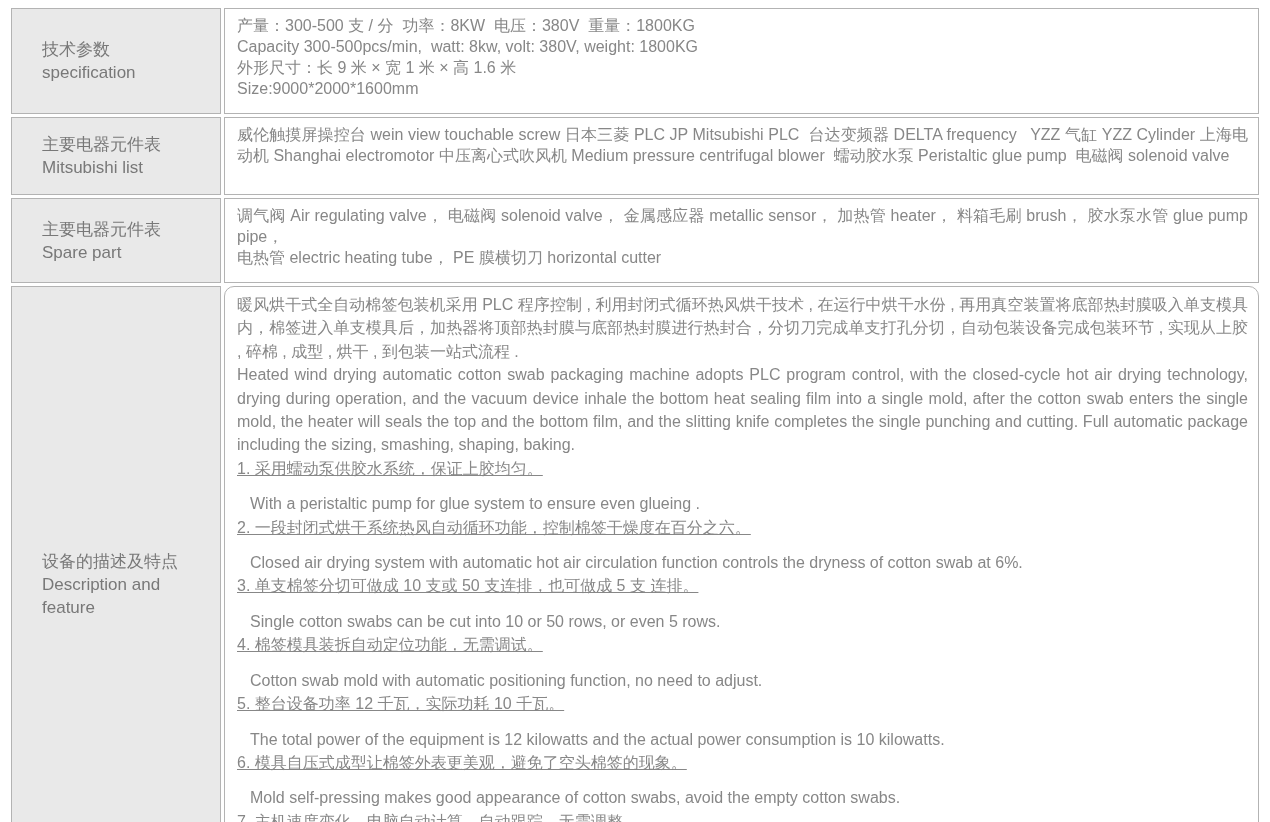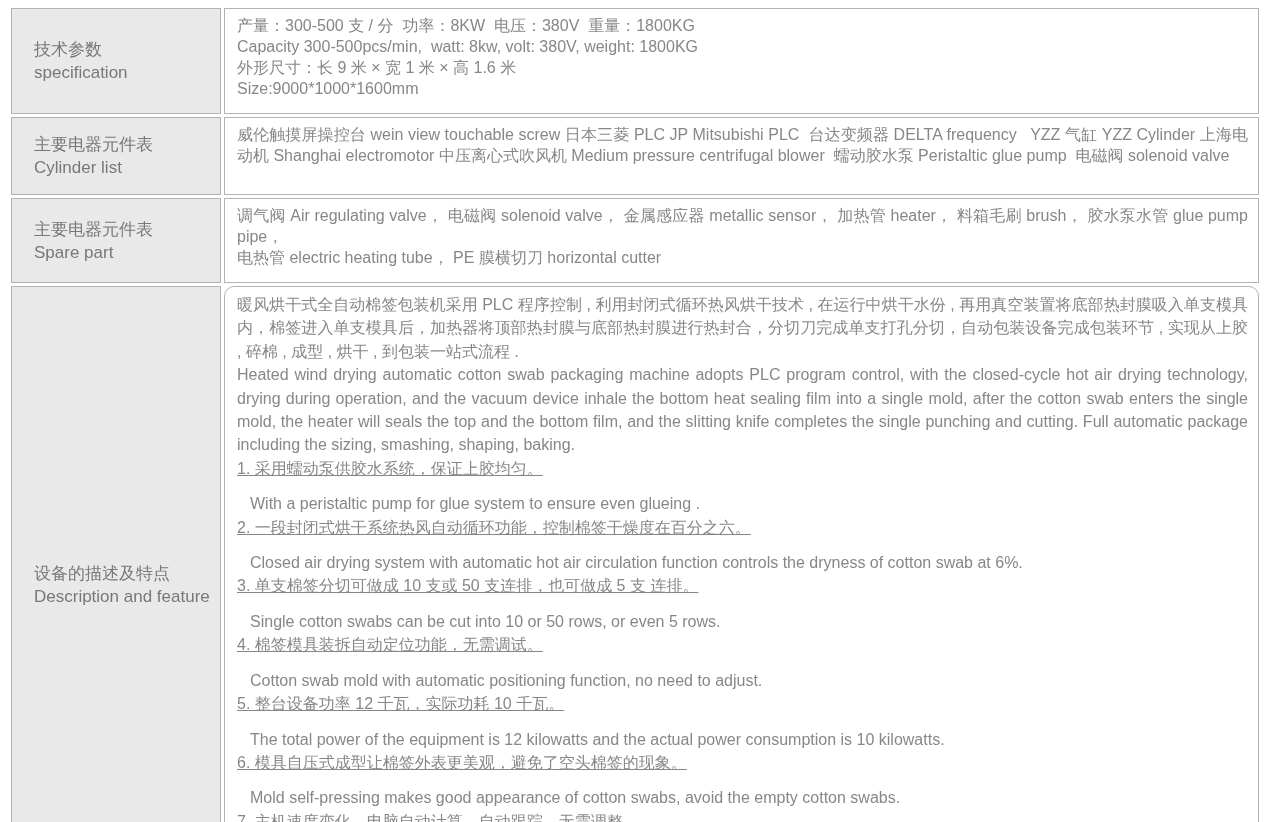--- a/index.html
+++ b/index.html
@@ -22,21 +22,21 @@
     table-layout: fixed;
   }
   td {
     border: 1px solid #b3b3b3;
     box-sizing: border-box;
     color: #828282;
   }
   td.head-cell {
     background: #e9e9e9;
     vertical-align: middle;
-    padding: 6px 10px 6px 22px;
+    padding: 6px 10px 6px 30px;
     font-size: 17px;
     line-height: 23px;
     color: #787878;
   }
   td.content-cell {
     background: #ffffff;
     vertical-align: top;
     padding: 6px 10px 14px 12px;
     font-size: 16px;
     line-height: 21px;
@@ -65,27 +65,27 @@
     <tbody>
       <tr class="row-1">
         <td class="head-cell">
           <div class="head-line">技术参数</div>
           <div class="head-line">specification</div>
         </td>
         <td class="content-cell">
             <div class="blk line">产量：300-500 支 / 分  功率：8KW  电压：380V  重量：1800KG</div>
             <div class="blk line">Capacity 300-500pcs/min,  watt: 8kw, volt: 380V, weight: 1800KG</div>
             <div class="blk line">外形尺寸：长 9 米 × 宽 1 米 × 高 1.6 米</div>
-            <div class="blk line">Size:9000*1000*1600mm</div>
+            <div class="blk line">Size:9000*2000*1600mm</div>
           </td>
       </tr>
       <tr class="row-2">
         <td class="head-cell">
           <div class="head-line">主要电器元件表</div>
-          <div class="head-line">Cylinder list</div>
+          <div class="head-line">Mitsubishi list</div>
         </td>
         <td class="content-cell">
             <div class="blk para">威伦触摸屏操控台 wein view touchable screw 日本三菱 PLC JP Mitsubishi PLC  台达变频器 DELTA frequency   YZZ 气缸 YZZ Cylinder 上海电动机 Shanghai electromotor 中压离心式吹风机 Medium pressure centrifugal blower  蠕动胶水泵 Peristaltic glue pump  电磁阀 solenoid valve</div>
           </td>
       </tr>
       <tr class="row-3">
         <td class="head-cell">
           <div class="head-line">主要电器元件表</div>
           <div class="head-line">Spare part</div>
         </td>

